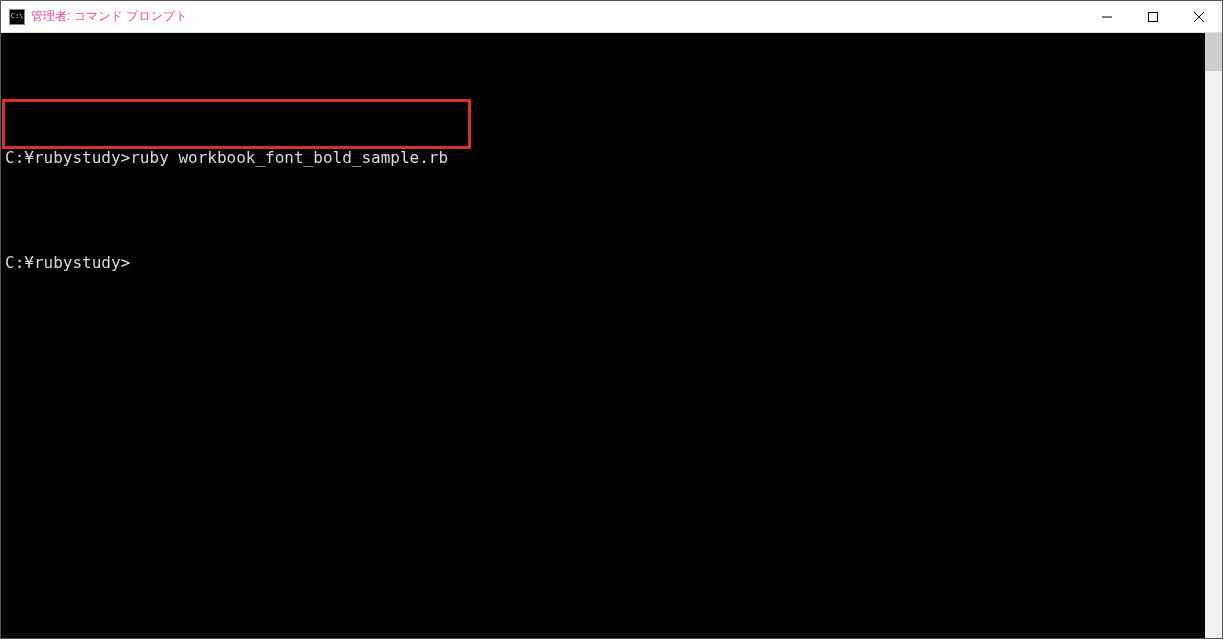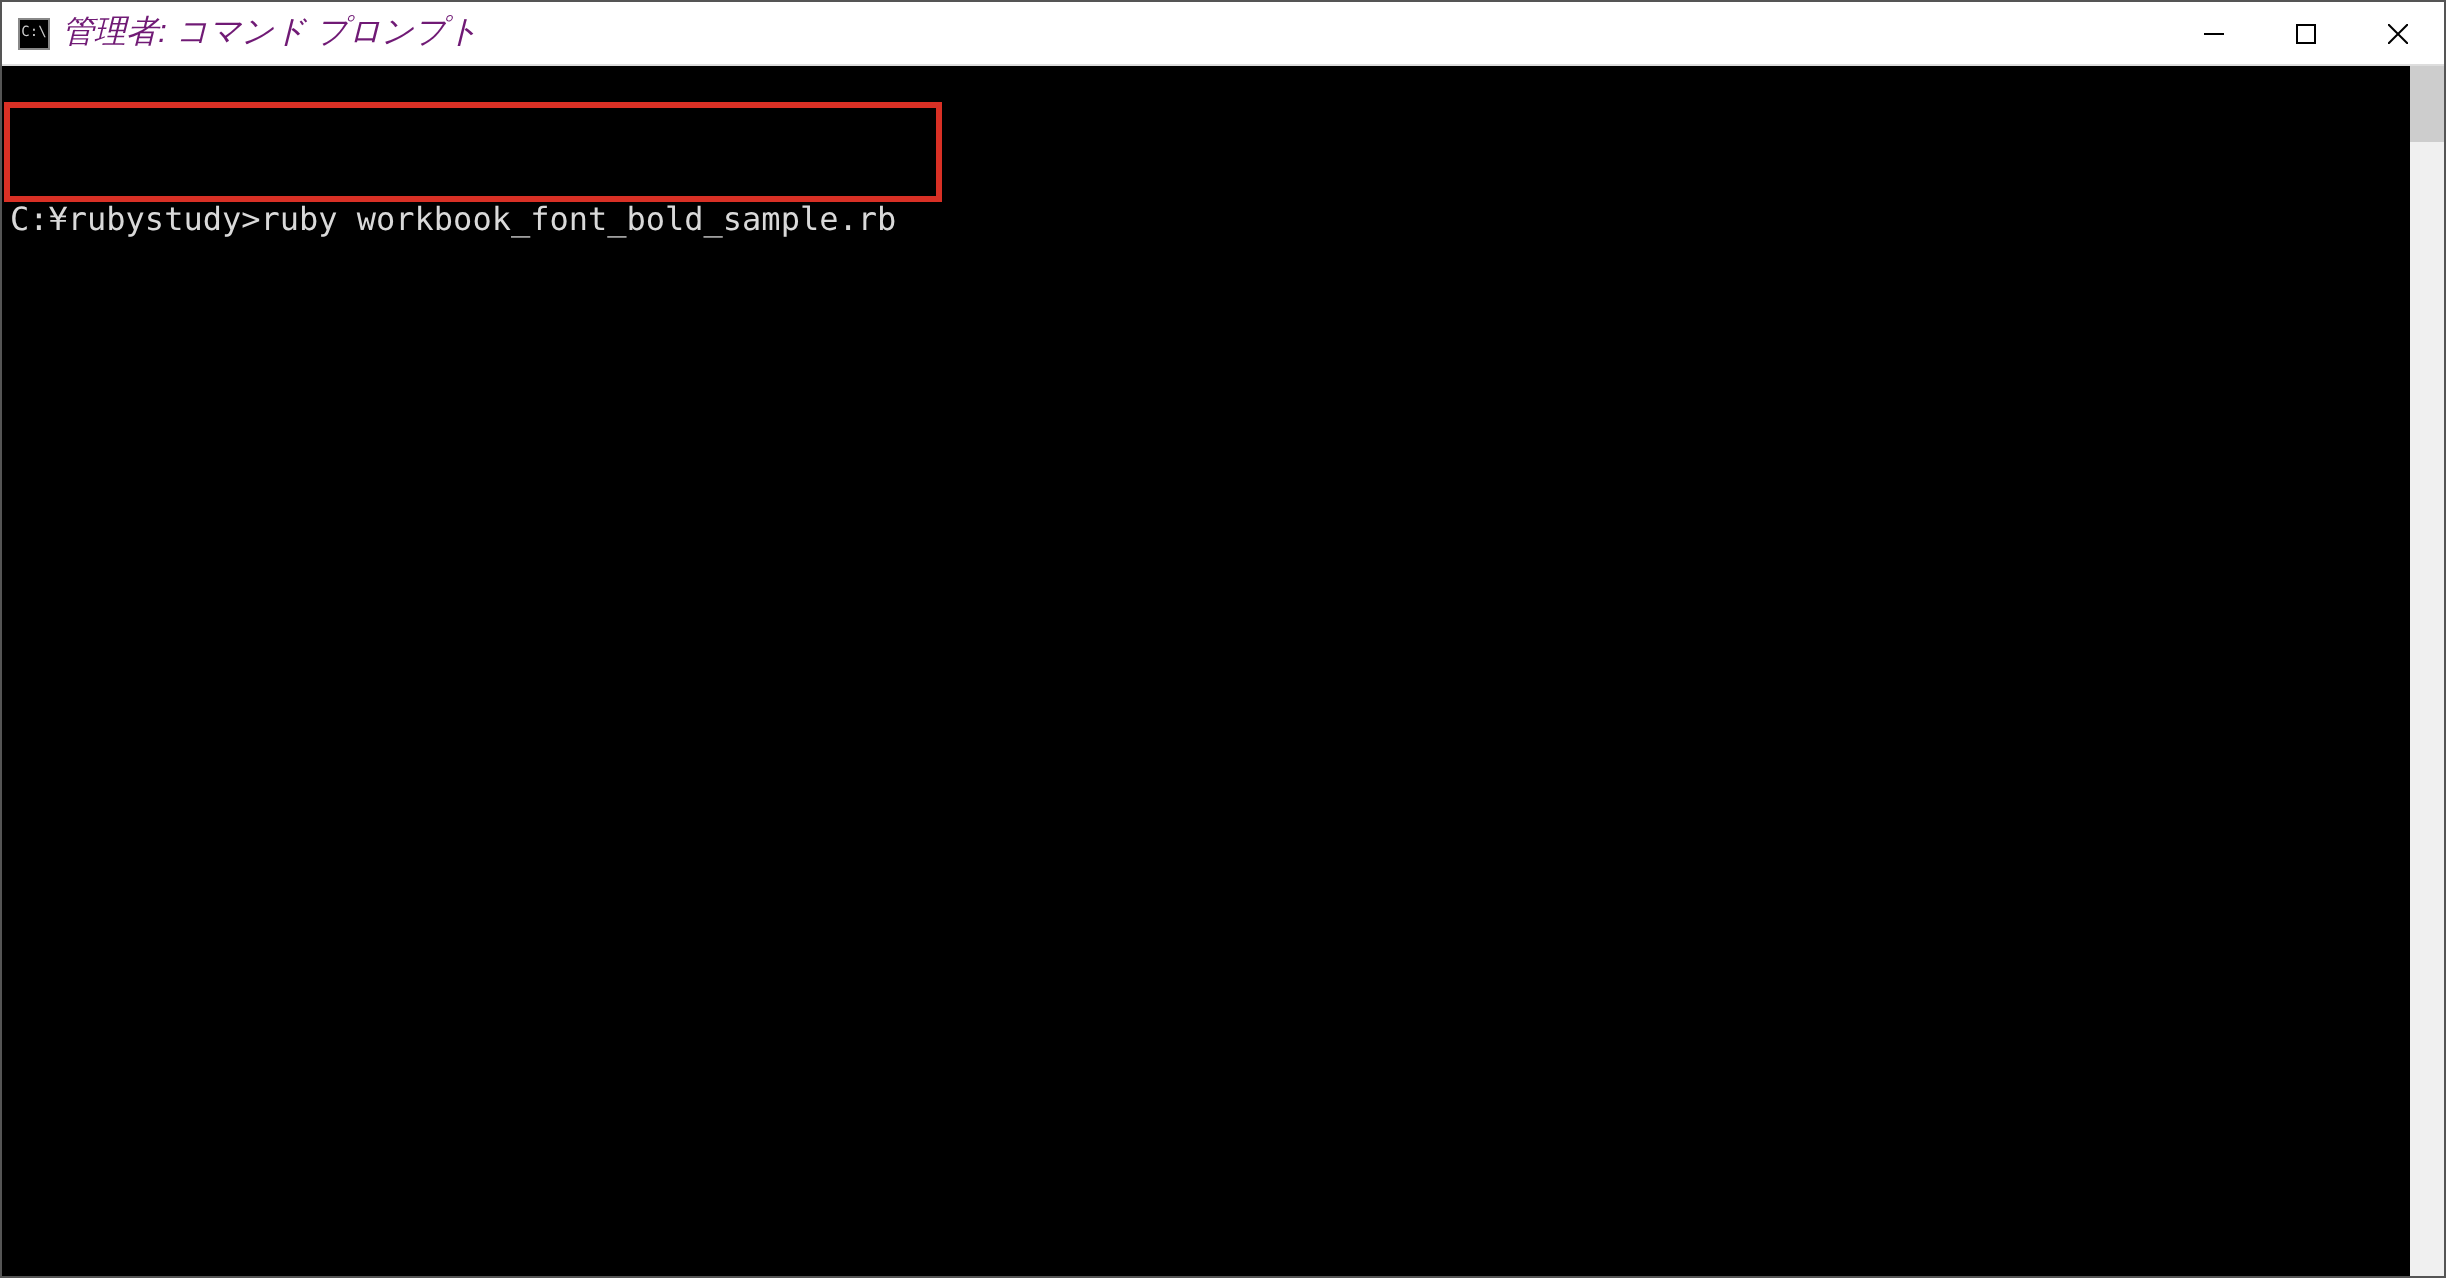--- a/index.html
+++ b/index.html
@@ -34,24 +34,23 @@
       align-items: center;
       justify-content: center;
     }
     .app-icon-inner {
       color: #ccc;
       font-size: 7px;
       font-family: monospace;
       line-height: 1;
     }
     .title-text {
-      font-size: 16px;
-      color: #701a75;
+      font-size: 12px;
+      color: #ec4899;
       flex: 0 0 auto;
-      font-style: italic;
     }
     .titlebar-spacer {
       flex: 1;
     }
     .window-controls {
       display: flex;
       height: 100%;
     }
     .win-btn {
       width: 46px;
@@ -77,20 +76,21 @@
     .terminal-content {
       flex: 1;
       padding: 0;
       color: #d9d9d9;
       font-family: "Consolas", "MS Gothic", monospace;
       font-size: 16px;
       line-height: 21px;
       white-space: pre;
       overflow: hidden;
       position: relative;
+      margin-top: 48px;
     }
     .highlight-box {
       position: absolute;
       top: 18px;
       left: 1px;
       width: 469px;
       height: 50px;
       border: 3px solid #d93025;
       pointer-events: none;
     }
@@ -145,18 +145,19 @@
     </button>
   </div>
 </div>
 
 <div class="terminal-area">
   <div class="terminal-content">
     <div class="highlight-box"></div>
     <div class="term-lines">
       <span class="term-line">C:¥rubystudy&gt;ruby workbook_font_bold_sample.rb</span>
       <span class="term-line"></span>
+      <span class="term-line">C:¥rubystudy&gt;</span>
     </div>
   </div>
   <div class="scrollbar">
     <div class="scrollbar-thumb"></div>
   </div>
 </div>
 
 </body></html>

